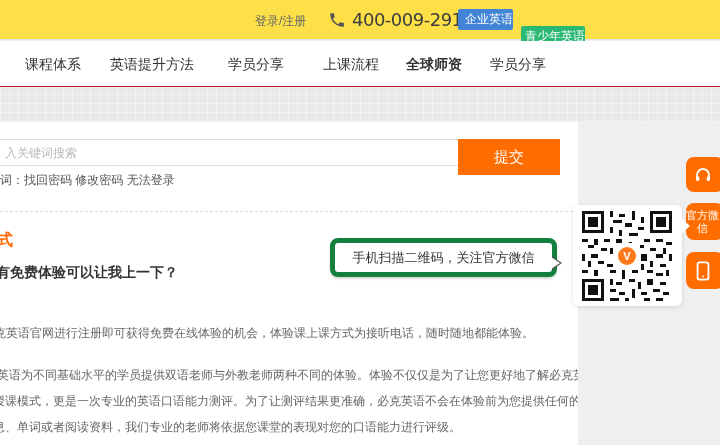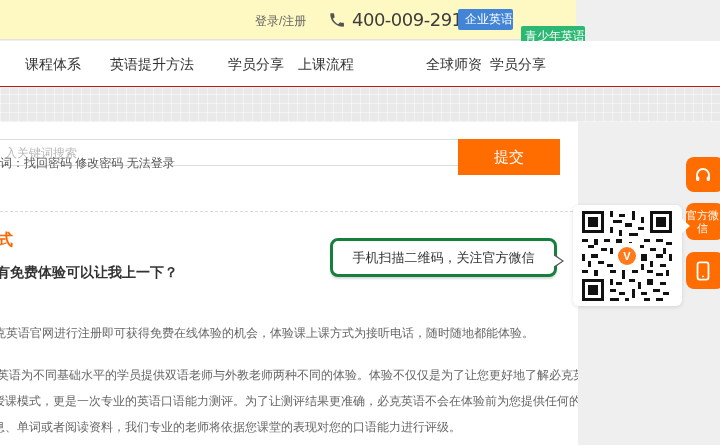--- a/index.html
+++ b/index.html
@@ -3,68 +3,68 @@
 <meta charset="utf-8">
 <style>
   * { margin:0; padding:0; box-sizing:border-box; }
   html,body { background:#ffffff; }
   body { font-family:"Liberation Sans","DejaVu Sans",sans-serif; }
   #stage {
     position:relative; width:720px; height:445px; overflow:hidden;
     background:#efefef;
   }
   
-  .topbar { position:absolute; left:0; top:0; width:576px; height:40px;
-    background:#fef9c3; border-bottom:1px solid #e2e2e2; }
+  .topbar { position:absolute; left:0; top:0; width:720px; height:40px;
+    background:#fde047; border-bottom:1px solid #e2e2e2; }
   .login { position:absolute; left:255px; top:13px; font-size:12px; color:#666; cursor:pointer; }
   .phone-ic { position:absolute; left:328px; top:11px; width:18px; height:18px; color:#555; }
   .phone-num { position:absolute; left:352px; top:9px; font-size:18px; color:#3d3d3d;
     font-family:"DejaVu Sans",sans-serif; letter-spacing:-0.5px; }
   .tb-btn { position:absolute; top:9px; height:21px; line-height:21px; text-align:right;
     color:#fff; font-size:12px; border-radius:2px; cursor:pointer; }
   .btn-corp { left:458px; width:55px; background:#4285d6; }
   .btn-teen { left:521px; width:64px; background:#2bb873;margin-top:17px; }
   
   .navbar { position:absolute; left:0; top:41px; width:720px; height:46px;
     background:#fff; border-bottom:1px solid #b91c1c; }
   .nav-item { position:absolute; top:15px; font-size:14px; color:#333; cursor:pointer; white-space:nowrap; }
   .nav-0{left:25px;} .nav-1{left:110px;} .nav-2{left:228px;}
-  .nav-3{left:298px;text-align:center;} .nav-4{left:426px;} .nav-5{left:490px;font-family:Liberation Mono, monospace;}
+  .nav-3{left:323px;text-align:center;} .nav-4{left:406px;font-weight:bold;} .nav-5{left:490px;font-family:Liberation Mono, monospace;}
   
   .band { position:absolute; left:0; top:88px; width:720px; height:34px;
     background-color:#e9e9e9;
     background-image:
       repeating-linear-gradient(0deg, rgba(255,255,255,.45) 0 1px, transparent 1px 9px),
       repeating-linear-gradient(90deg, rgba(255,255,255,.45) 0 1px, transparent 1px 9px);
   }
   
   .panel { position:absolute; left:0; top:122px; width:578px; height:323px;
     background:#fff; overflow:hidden; }
   .search-input { position:absolute; left:-10px; top:17px; width:470px; height:27px;
     border:1px solid #ddd; padding-left:14px; font-size:12px; color:#333; outline:none;
     font-family:"Liberation Sans","DejaVu Sans",sans-serif; }
   .search-input::placeholder { color:#b9b9b9; }
   .submit-btn { position:absolute; left:458px; top:17px; width:102px; height:36px;
     background:#ff6c00; border:none; color:#fff; font-size:15px; cursor:pointer;
     font-family:"Liberation Sans","DejaVu Sans",sans-serif; }
-  .hotwords { position:absolute; left:0; top:33px; font-size:12px; color:#555; white-space:nowrap; cursor:pointer; }
+  .hotwords { position:absolute; left:0; top:50px; font-size:12px; color:#555; white-space:nowrap; cursor:pointer; }
   .dashline { position:absolute; left:0; top:89px; width:578px; height:0;
     border-top:1px dashed #d9d9d9; }
   .sec-title { position:absolute; left:-3px; top:108px; font-size:16px; font-weight:bold;
     color:#ff6600; white-space:nowrap; }
   .question { position:absolute; left:-4px; top:142px; font-size:14px; font-weight:bold;
     color:#333; white-space:nowrap; }
   .pline { position:absolute; font-size:12px; color:#666; white-space:nowrap; line-height:16px; }
   .pl-0 { left:-6px; top:203px; }
   .pl-1 { left:-3px; top:245px; }
   .pl-2 { left:-7px; top:271px; }
   .pl-3 { left:-7px; top:297px; }
   
   .bubble { position:absolute; left:330px; top:238px; width:227px; height:39px;
-    background:#fff; border:3px solid #15803d; border-radius:8px;
+    background:#fff; border:5px solid #15803d; border-radius:8px;
     box-shadow:0 2px 2px rgba(0,0,0,.15);
     display:flex; align-items:center; justify-content:center;
     font-size:13px; color:#333; white-space:nowrap; z-index:5; }
   .bubble:before { content:""; position:absolute; right:-10px; top:13px;
     border-left:10px solid #555; border-top:7px solid transparent; border-bottom:7px solid transparent; }
   .bubble:after { content:""; position:absolute; right:-8px; top:14px;
     border-left:9px solid #fff; border-top:6px solid transparent; border-bottom:6px solid transparent; }
   
   .qr-pop { position:absolute; left:573px; top:205px; width:109px; height:101px;
     background:#fff; border-radius:6px; box-shadow:0 1px 4px rgba(0,0,0,.12); z-index:4; }

